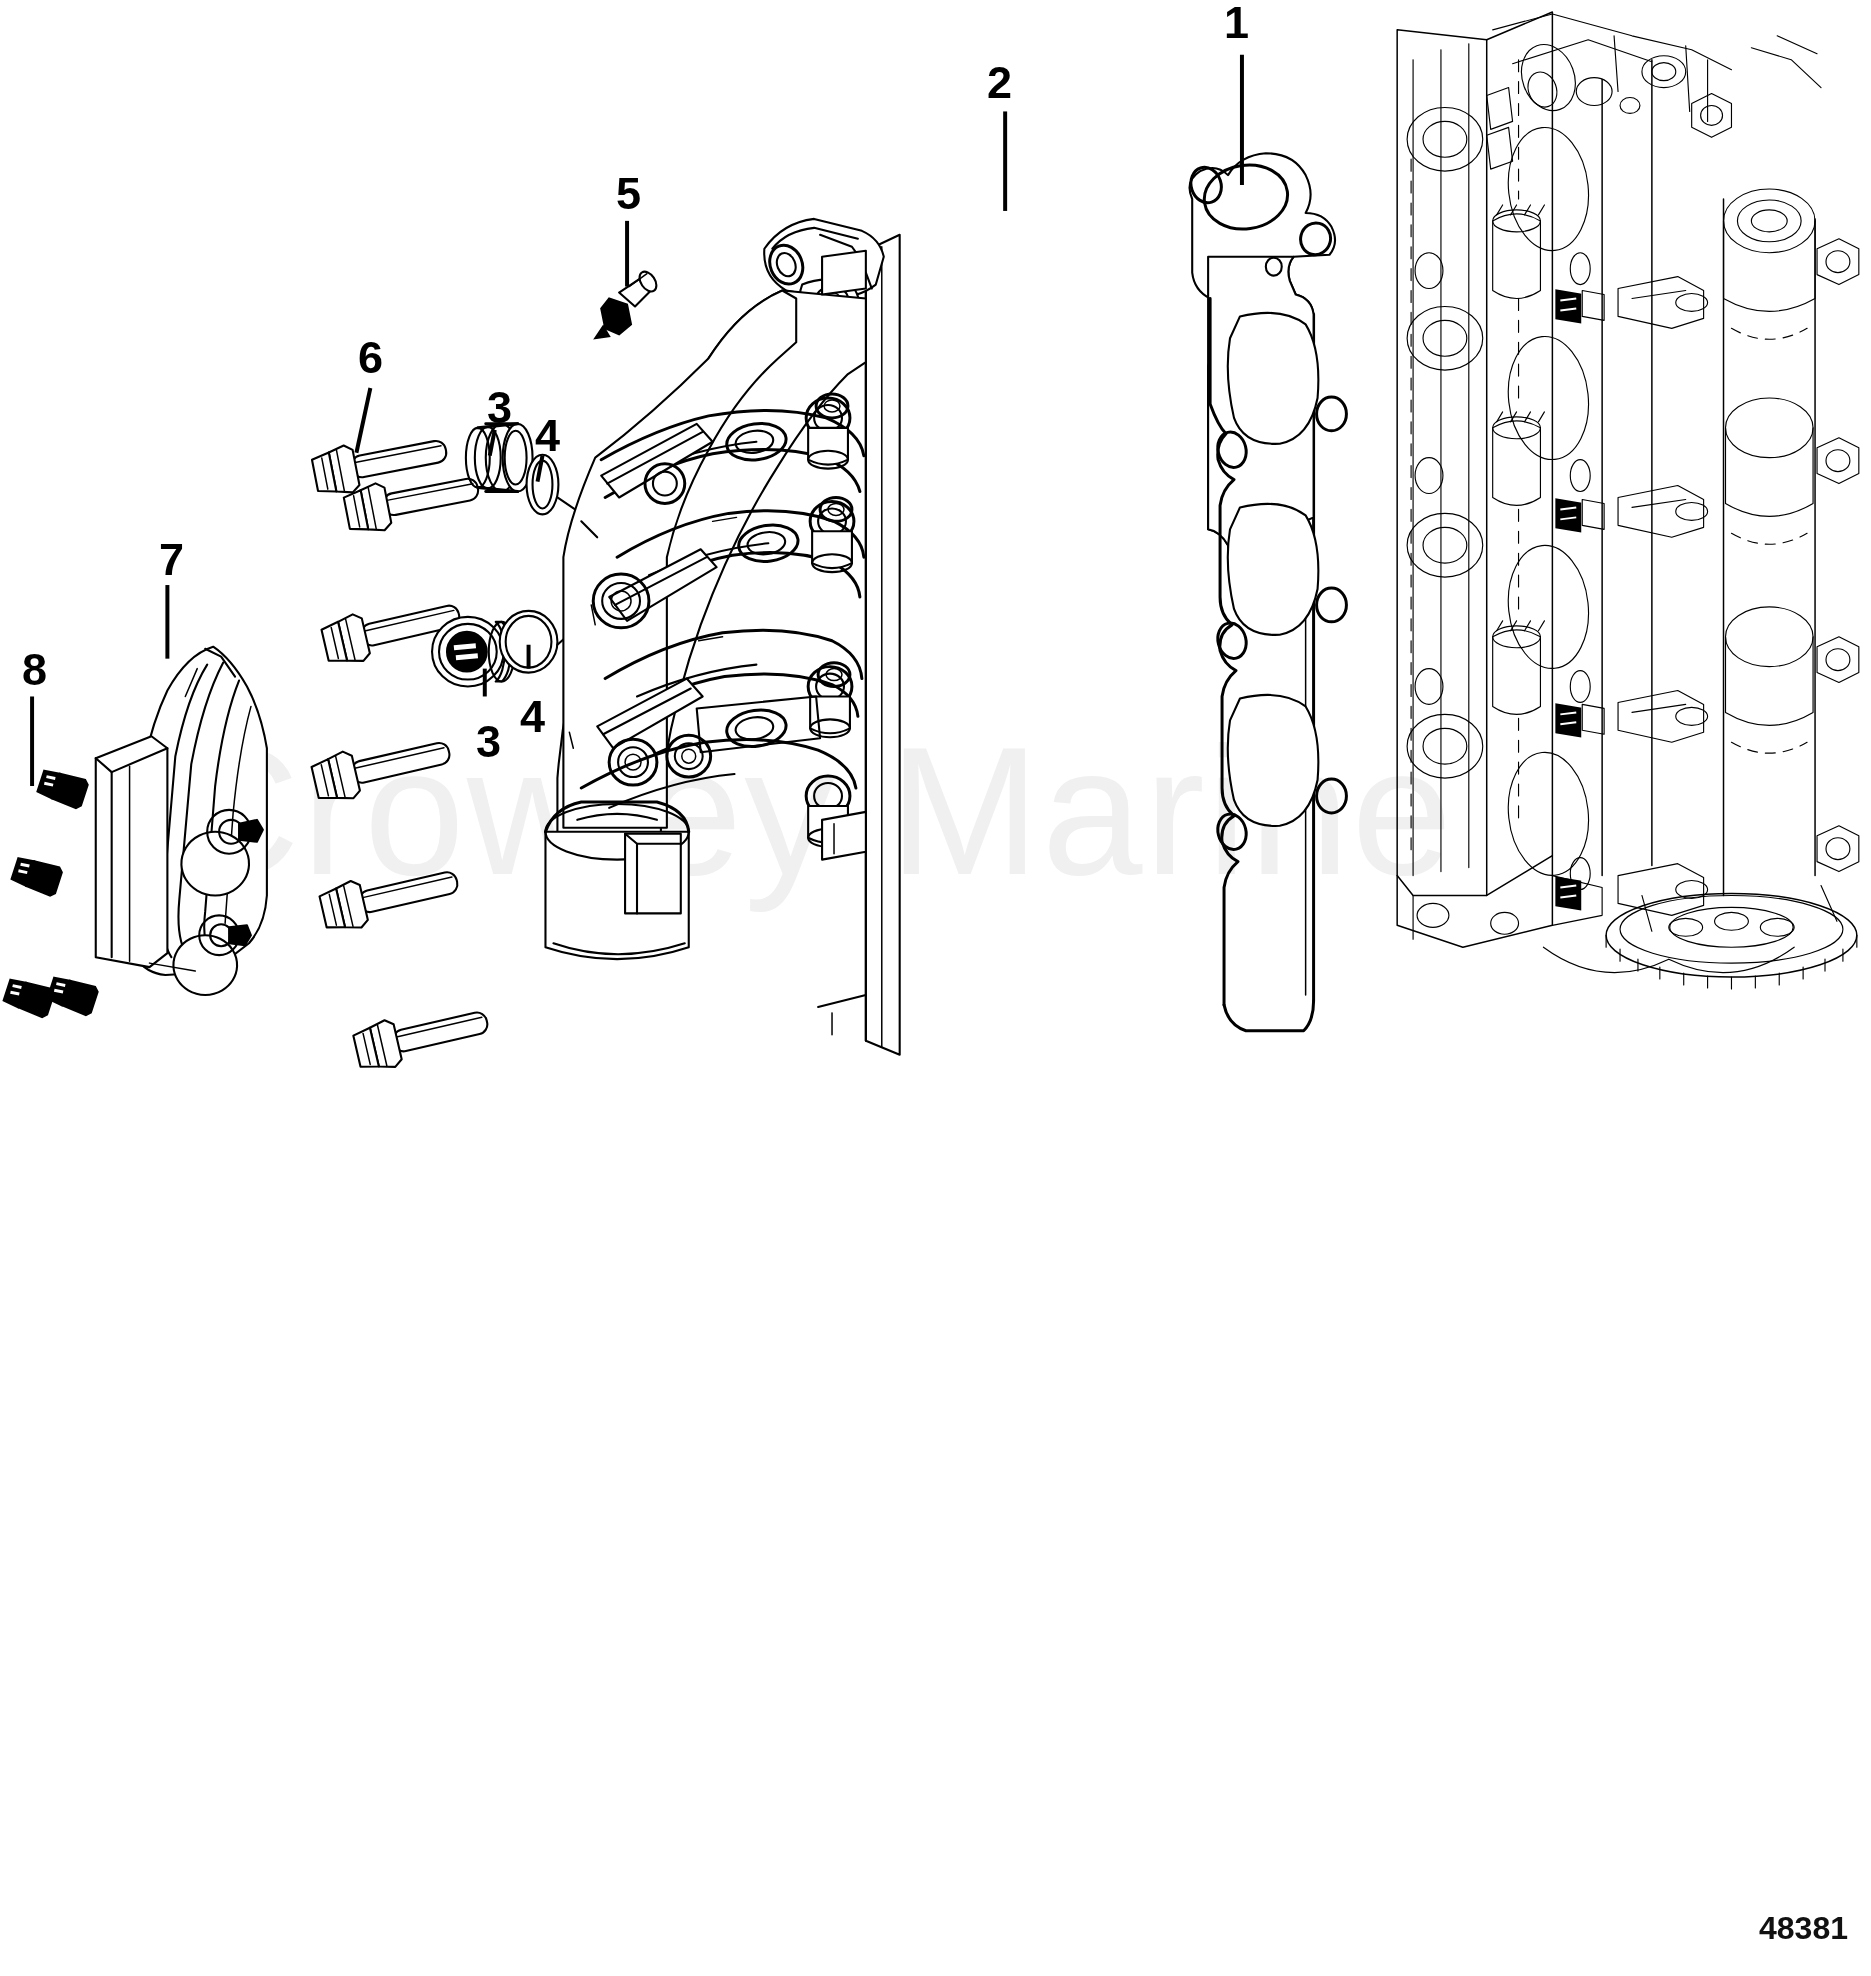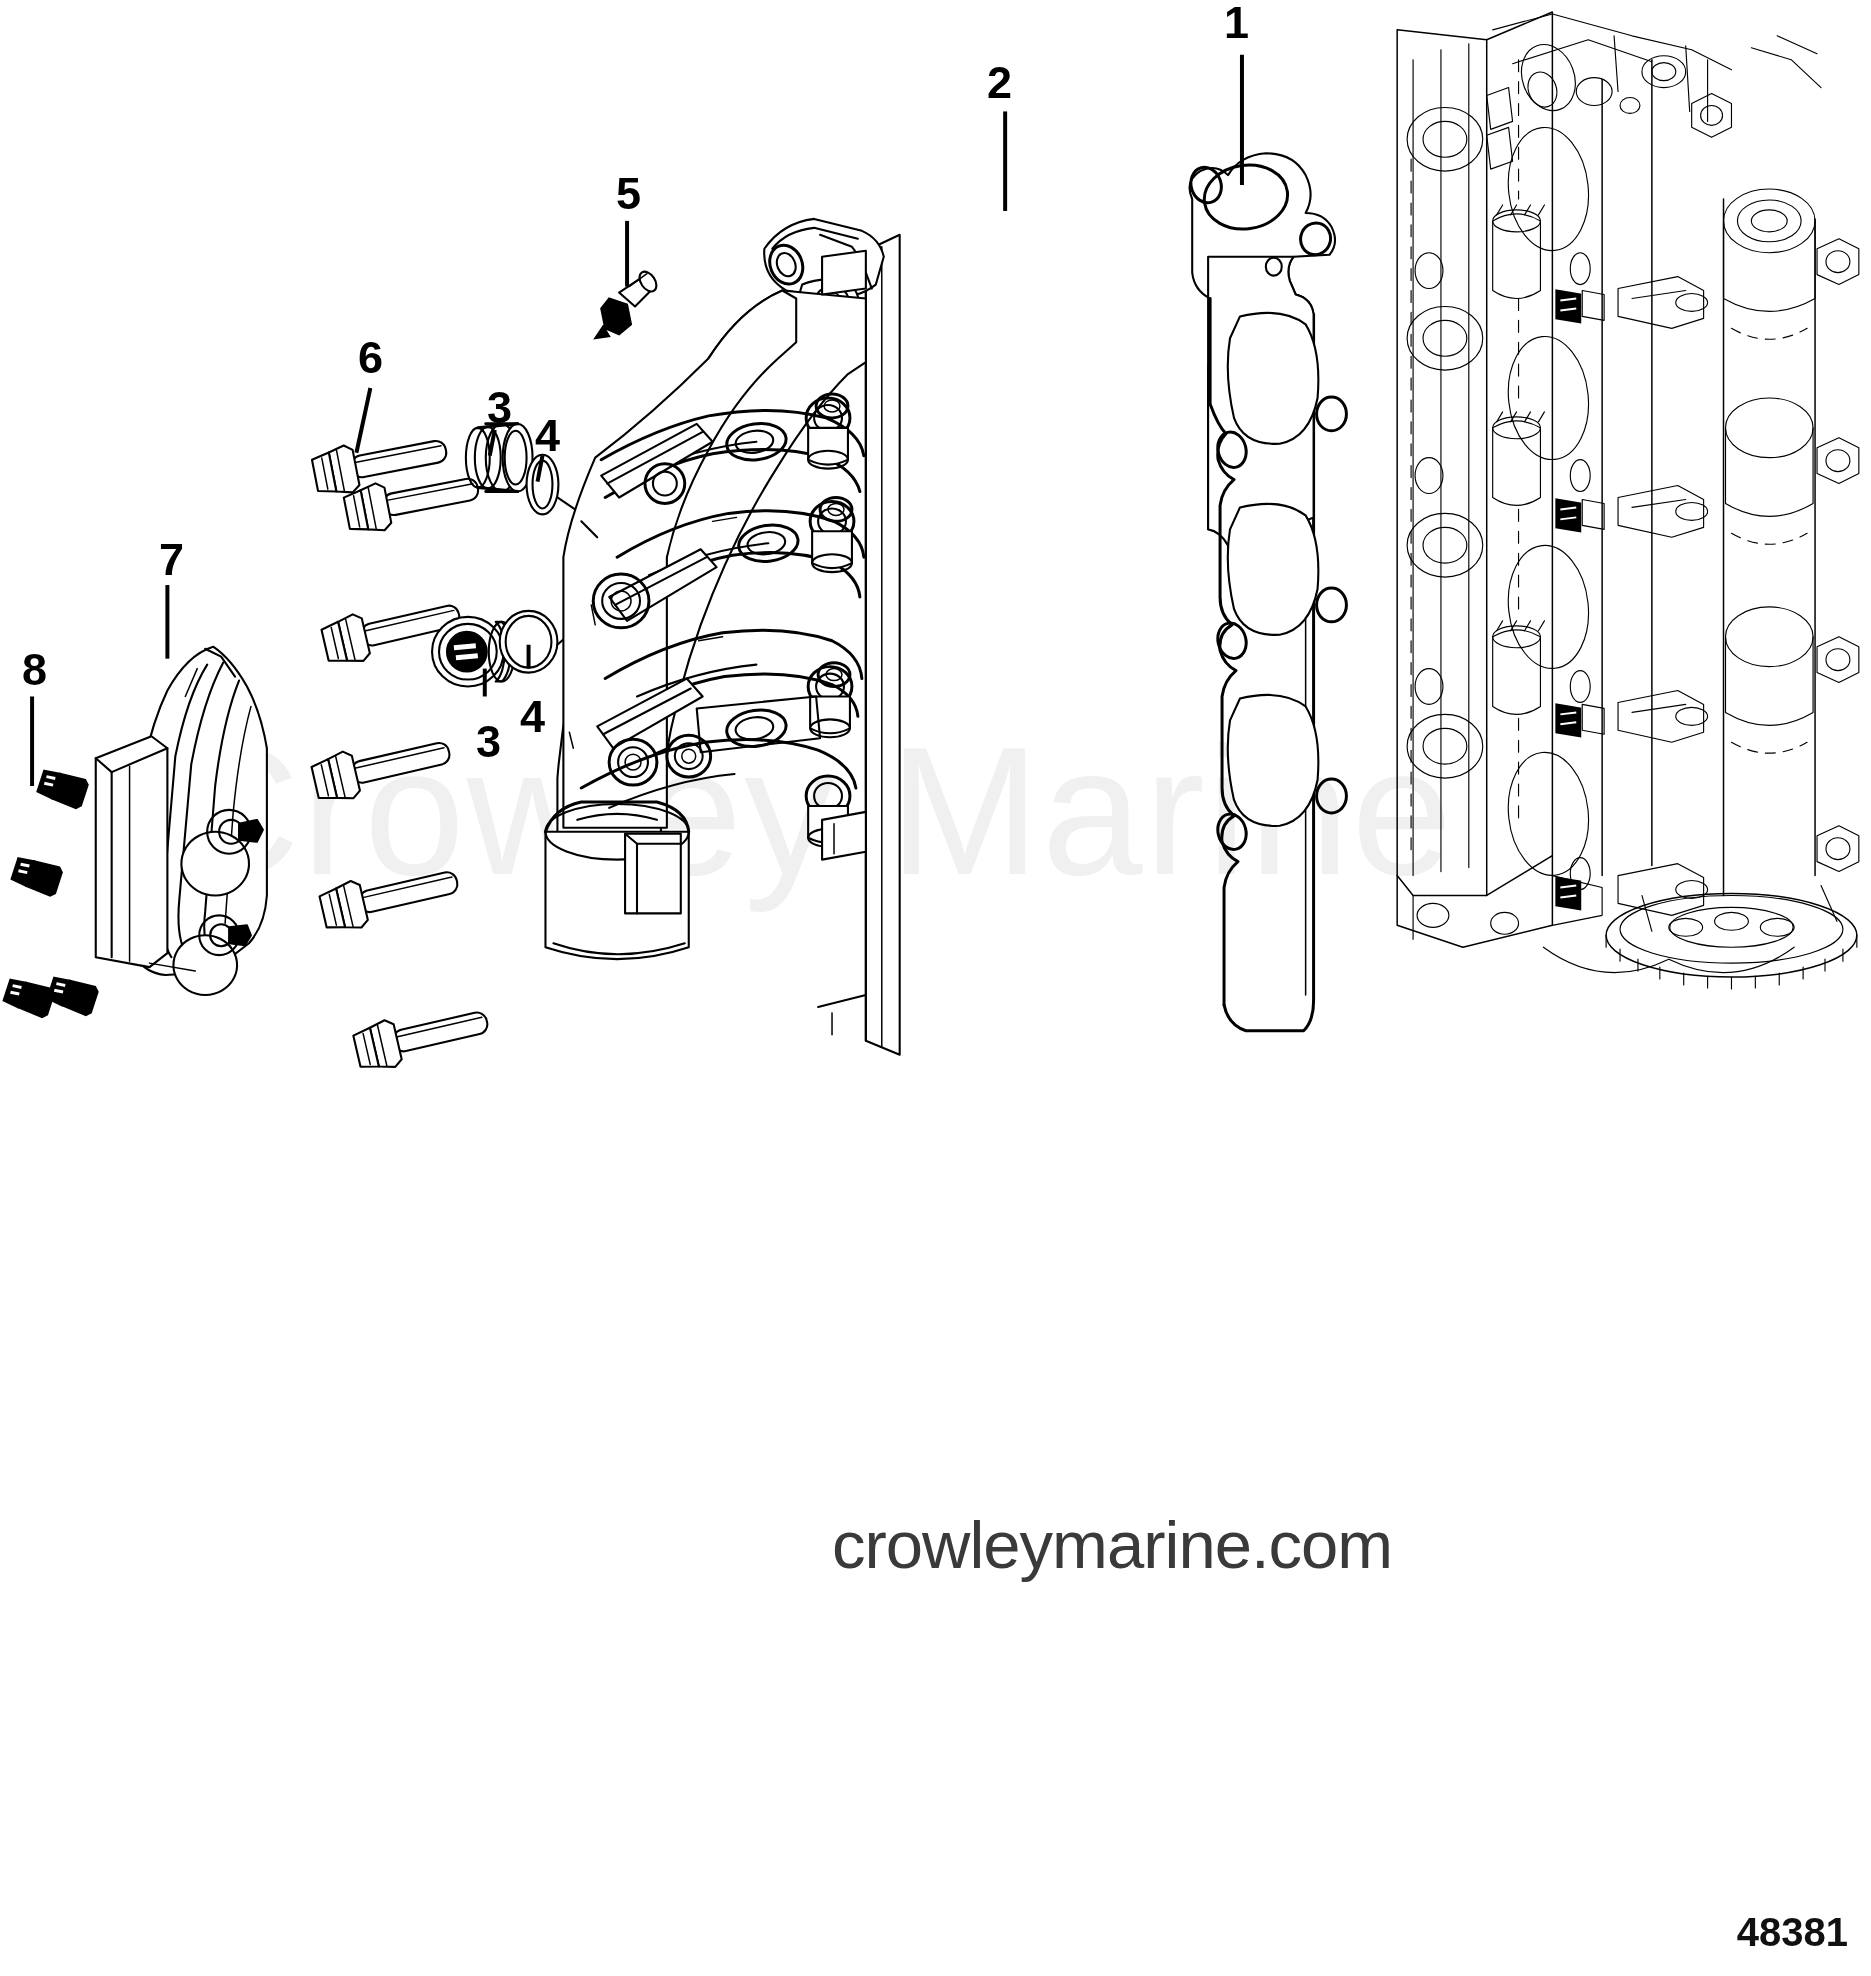--- a/index.html
+++ b/index.html
@@ -33,21 +33,21 @@
   }
   #footer-brand{
     position:absolute;left:832px;top:1506px;
     font-family:"Liberation Sans", sans-serif;
     font-size:67px;font-weight:400;color:#3a3a3a;white-space:nowrap;
     letter-spacing:-1px;
   }
   #diagram-number{
     position:absolute;right:24px;top:1910px;
     font-family:"Liberation Sans", sans-serif;
-    font-size:40px;font-weight:bold;color:#111;white-space:nowrap;
+    font-size:32px;font-weight:bold;color:#111;white-space:nowrap;
   }
 </style>
 </head>
 <body>
 
 <div id="stage">
 
   <div id="watermark">Crowley Marine</div>
 
   <svg class="layer" viewBox="0 0 1881 1986">
@@ -598,17 +598,16 @@
   <div class="callout" style="left:987px;top:60px;">2</div>
   <div class="callout" style="left:616px;top:171px;">5</div>
   <div class="callout" style="left:358px;top:335px;">6</div>
   <div class="callout" style="left:487px;top:385px;">3</div>
   <div class="callout" style="left:535px;top:413px;">4</div>
   <div class="callout" style="left:159px;top:537px;">7</div>
   <div class="callout" style="left:22px;top:647px;">8</div>
   <div class="callout" style="left:476px;top:719px;">3</div>
   <div class="callout" style="left:520px;top:694px;">4</div>
 
-  <div id="footer-brand">crowleymarine.com</div>
   <div id="diagram-number">48381</div>
 
 </div>
 
 
 </body></html>

